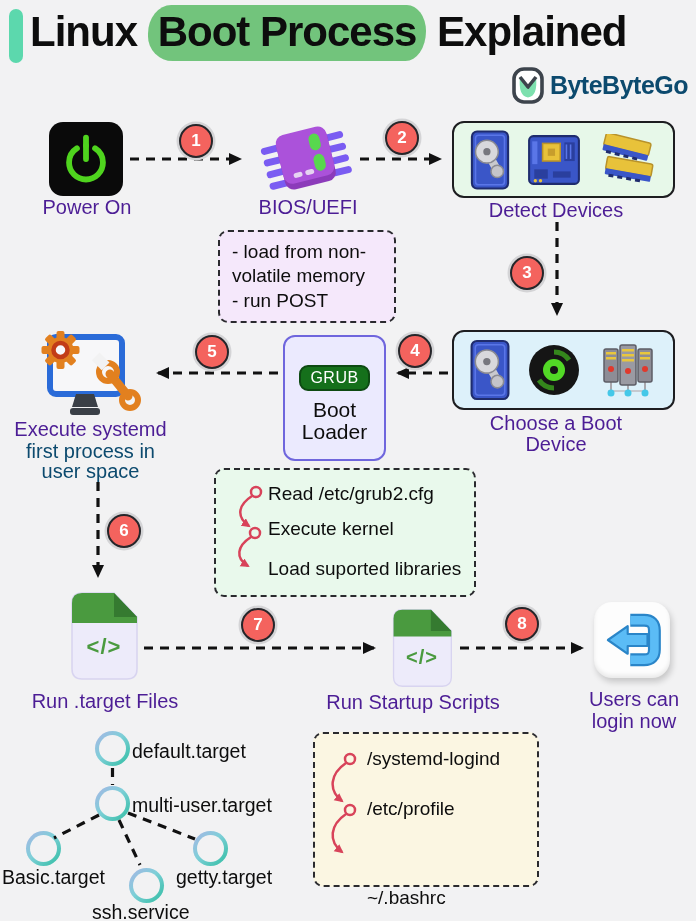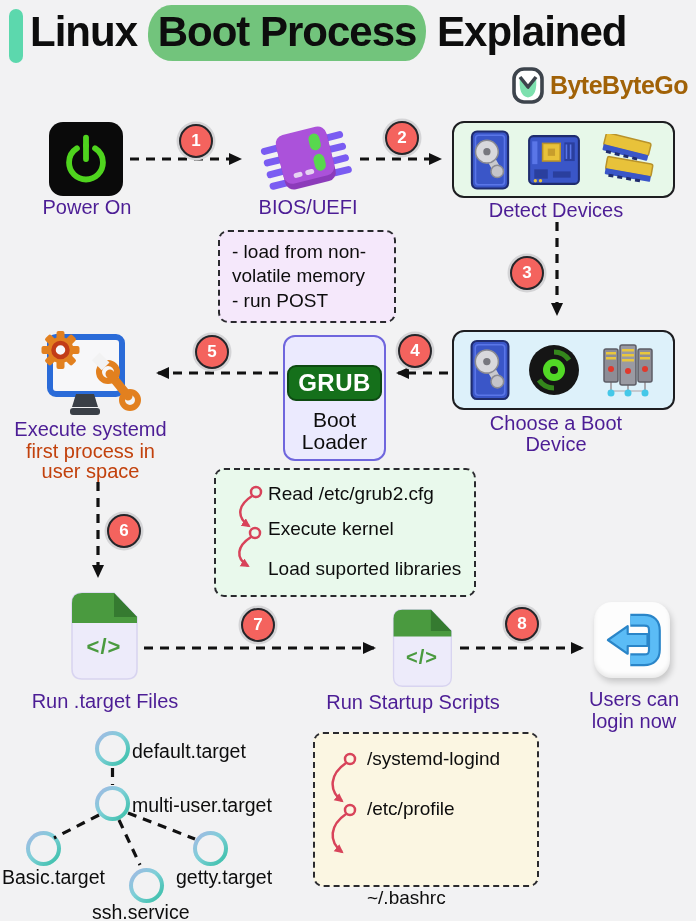--- a/index.html
+++ b/index.html
@@ -4,45 +4,45 @@
 <style>
   html,body{margin:0;padding:0;background:#e9e9ea;}
   .canvas{position:relative;width:696px;height:921px;margin:0 auto;background:#f2f2f3;
           font-family:"Liberation Sans", sans-serif;color:#0d0d0d;overflow:hidden;}
   .abs{position:absolute;}
   
   .accent-bar{left:9px;top:9px;width:14px;height:54px;border-radius:7px;background:#5cd8ad;}
   .title{left:30px;top:8px;width:660px;font-size:42px;font-weight:bold;letter-spacing:-1px;white-space:nowrap;}
   .hl{background:#72c47c;padding:3px 10px 6px;border-radius:34px 28px 30px 36px / 42px 38px 44px 36px;}
   .brand{top:66px;right:8px;display:flex;align-items:center;gap:5px;}
-  .brand-text{font-size:25px;font-weight:600;color:#a16207;letter-spacing:-0.5px;}
+  .brand-text{font-size:25px;font-weight:600;color:#0c4a6e;letter-spacing:-0.5px;}
   
   .lbl{position:absolute;text-align:center;font-size:20px;line-height:1.05;color:#4c1d95;}
-  .lbl.red{color:#c2410c;}
+  .lbl.red{color:#0c4a6e;}
   
   .badge{position:absolute;width:30px;height:30px;border-radius:50%;background:#f4635e;
          border:2px solid #26262a;box-shadow:0 0 0 2.5px #d4d4d6;color:#fff;font-weight:bold;
          font-size:17px;display:flex;align-items:center;justify-content:center;z-index:6;}
   
   .devbox{position:absolute;border:2.5px solid #1d1d20;border-radius:12px;display:flex;
           align-items:center;justify-content:space-around;padding:0 8px;z-index:2;}
   .devbox.green{background:#e7f8e9;}
   .devbox.blue{background:#ddf1fa;}
   
   .note{position:absolute;border:2.5px dashed #2a2a2e;border-radius:10px;font-size:19px;z-index:2;}
   .note.purple{background:#f5e8fb;padding:8px 12px;line-height:1.28;}
   .note.greenish{background:#e9f9ec;}
   .note.cream{background:#fbf6e2;padding-left:23px;}
   .note-item{position:absolute;left:52px;white-space:nowrap;}
   
   .grub-box{position:absolute;left:283px;top:335px;width:99px;height:122px;background:#ebeafe;
             border:2.5px solid #6f66dd;border-radius:12px;display:flex;flex-direction:column;
             align-items:center;z-index:2;}
   .grub-pill{margin-top:28px;background:#15701b;border:2px solid #0d4a12;border-radius:9px;
-             color:#fff;font-weight:bold;font-size:24px;padding:2px 9px;letter-spacing:0.5px;}
+             color:#fff;font-weight:normal;font-size:16px;padding:2px 9px;letter-spacing:0.5px;}
   .grub-sub{margin-top:8px;font-size:21px;line-height:1.05;text-align:center;}
   
   .power-wrap{left:49px;top:122px;width:74px;height:74px;background:#0a0a0a;border-radius:14px;
               display:flex;align-items:center;justify-content:center;z-index:2;}
   
   .file-wrap{position:absolute;z-index:2;}
   .file-glyph{position:absolute;left:0;width:100%;text-align:center;color:#4a9a3f;
               font-weight:bold;font-size:22px;letter-spacing:1px;}
   
   .login-wrap{left:594px;top:602px;width:76px;height:76px;background:#fdfdfd;border-radius:18px;

